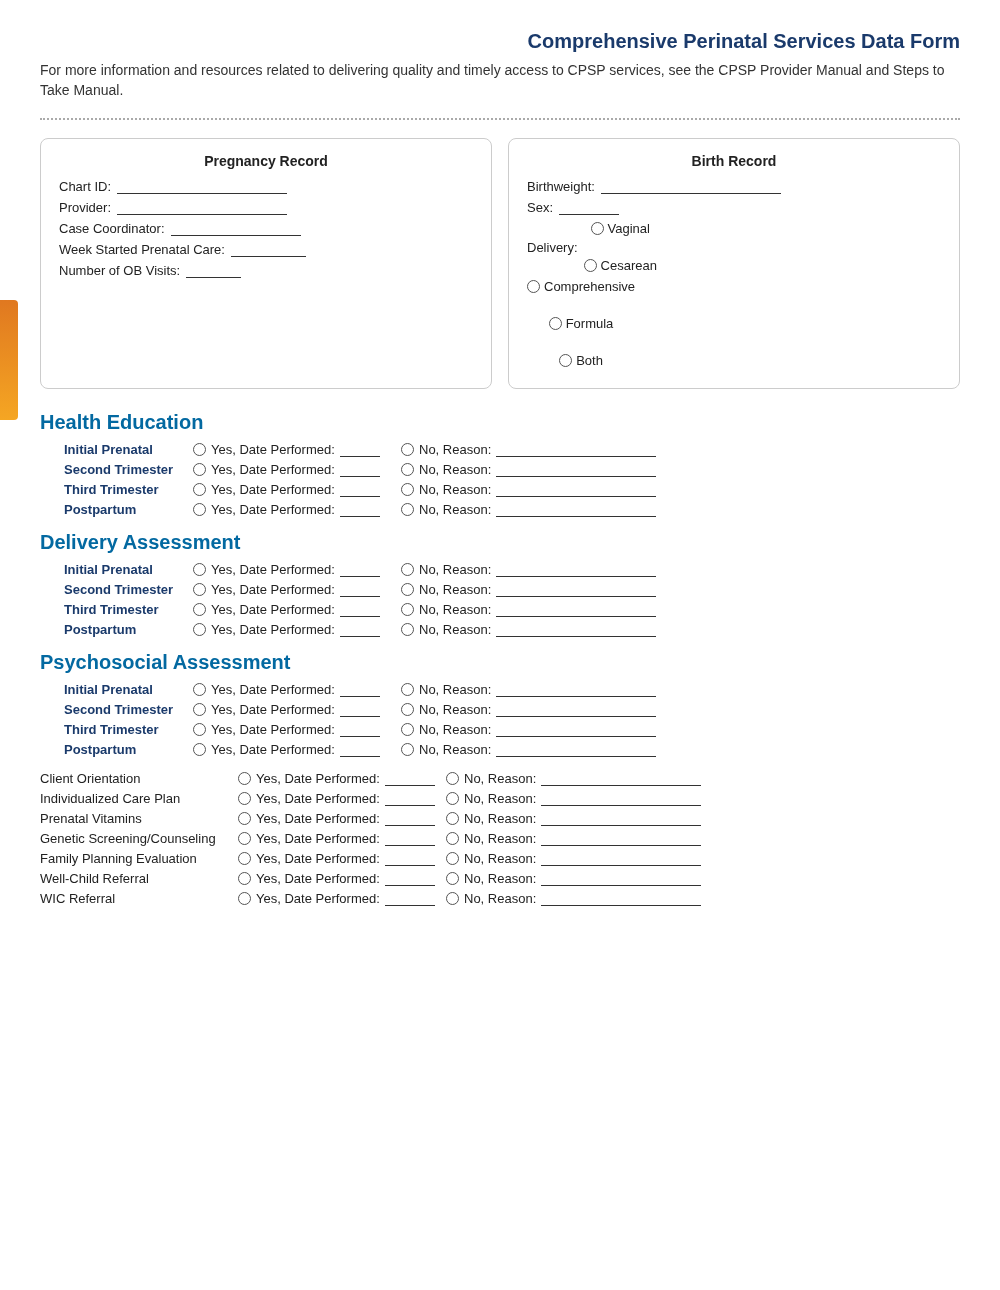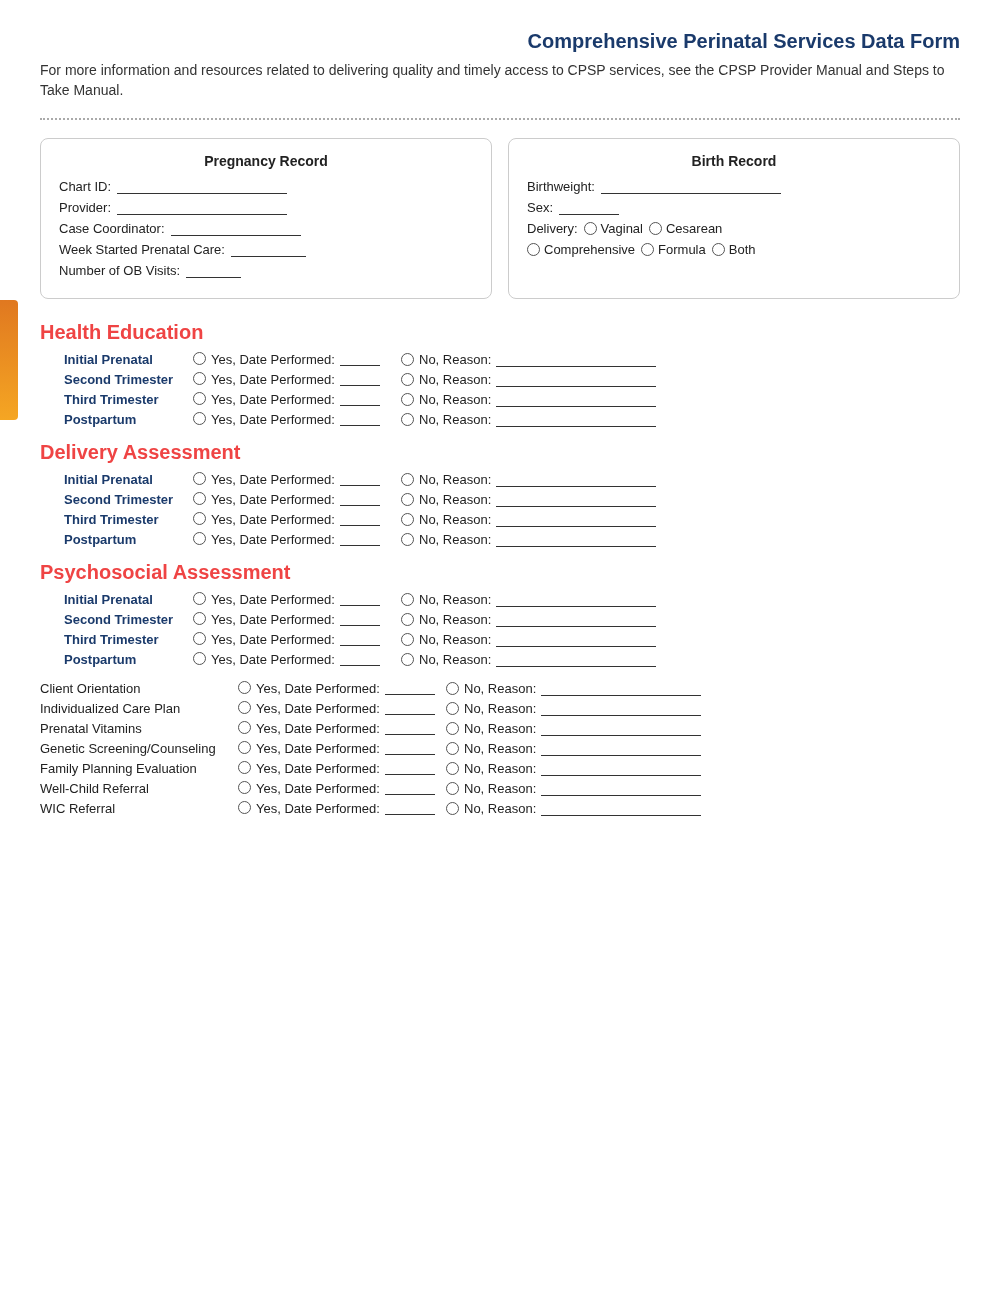--- a/index.html
+++ b/index.html
@@ -55,41 +55,42 @@
     }
     .record-field-underline {
       border-bottom: 1px solid #333;
       display: inline-block;
       min-width: 160px;
       height: 14px;
     }
     .radio-group {
       display: flex;
       align-items: center;
-      gap: 6px;
+      gap: 22px;
       flex-wrap: wrap;
+      flex-direction: column;
     }
     .radio-item {
       display: flex;
       align-items: center;
       gap: 4px;
       font-size: 13px;
     }
     .radio-circle {
       width: 13px;
       height: 13px;
       border-radius: 50%;
       border: 1.5px solid #555;
       display: inline-block;
       flex-shrink: 0;
     }
     .section-title {
       font-size: 20px;
       font-weight: bold;
-      color: #ef4444;
+      color: #0369a1;
       margin-top: 8px;
       margin-bottom: 8px;
     }
     .assessment-row {
       display: flex;
       align-items: center;
       margin-bottom: 5px;
       font-size: 13px;
       gap: 8px;
     }
@@ -99,21 +100,21 @@
       min-width: 145px;
       padding-left: 24px;
     }
     .row-label-normal {
       font-weight: normal;
       color: #222;
       min-width: 190px;
     }
     .yes-part {
       display: flex;
-      align-items: flex-start;
+      align-items: center;
       gap: 5px;
       min-width: 200px;
     }
     .no-part {
       display: flex;
       align-items: center;
       gap: 5px;
     }
     .underline-date {
       border-bottom: 1px solid #333;

